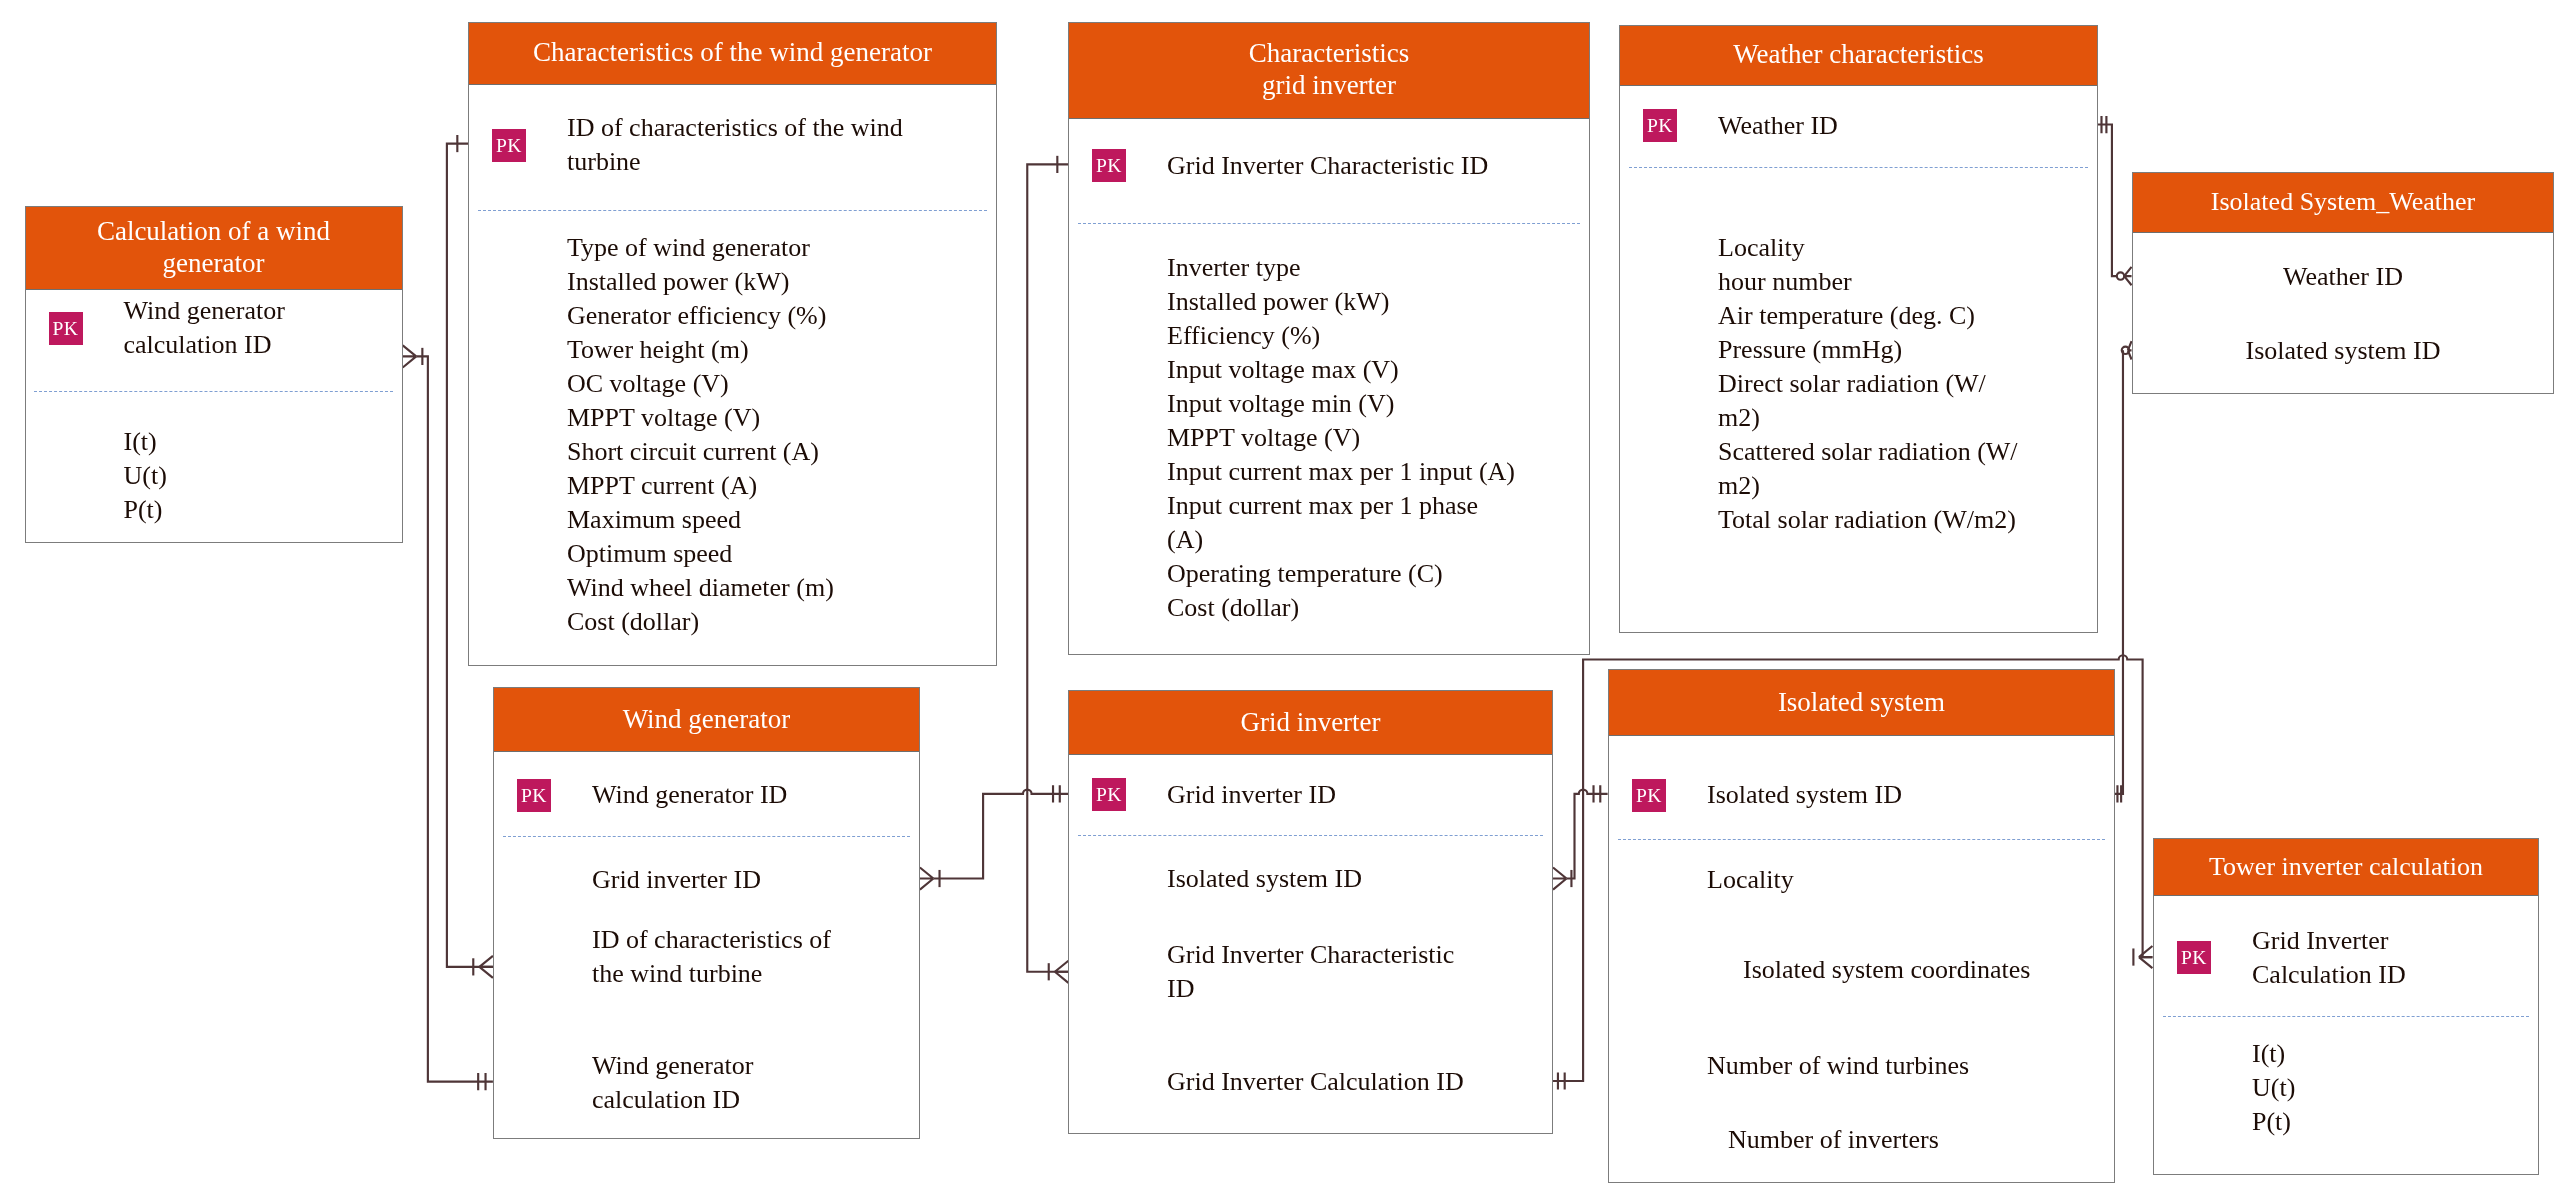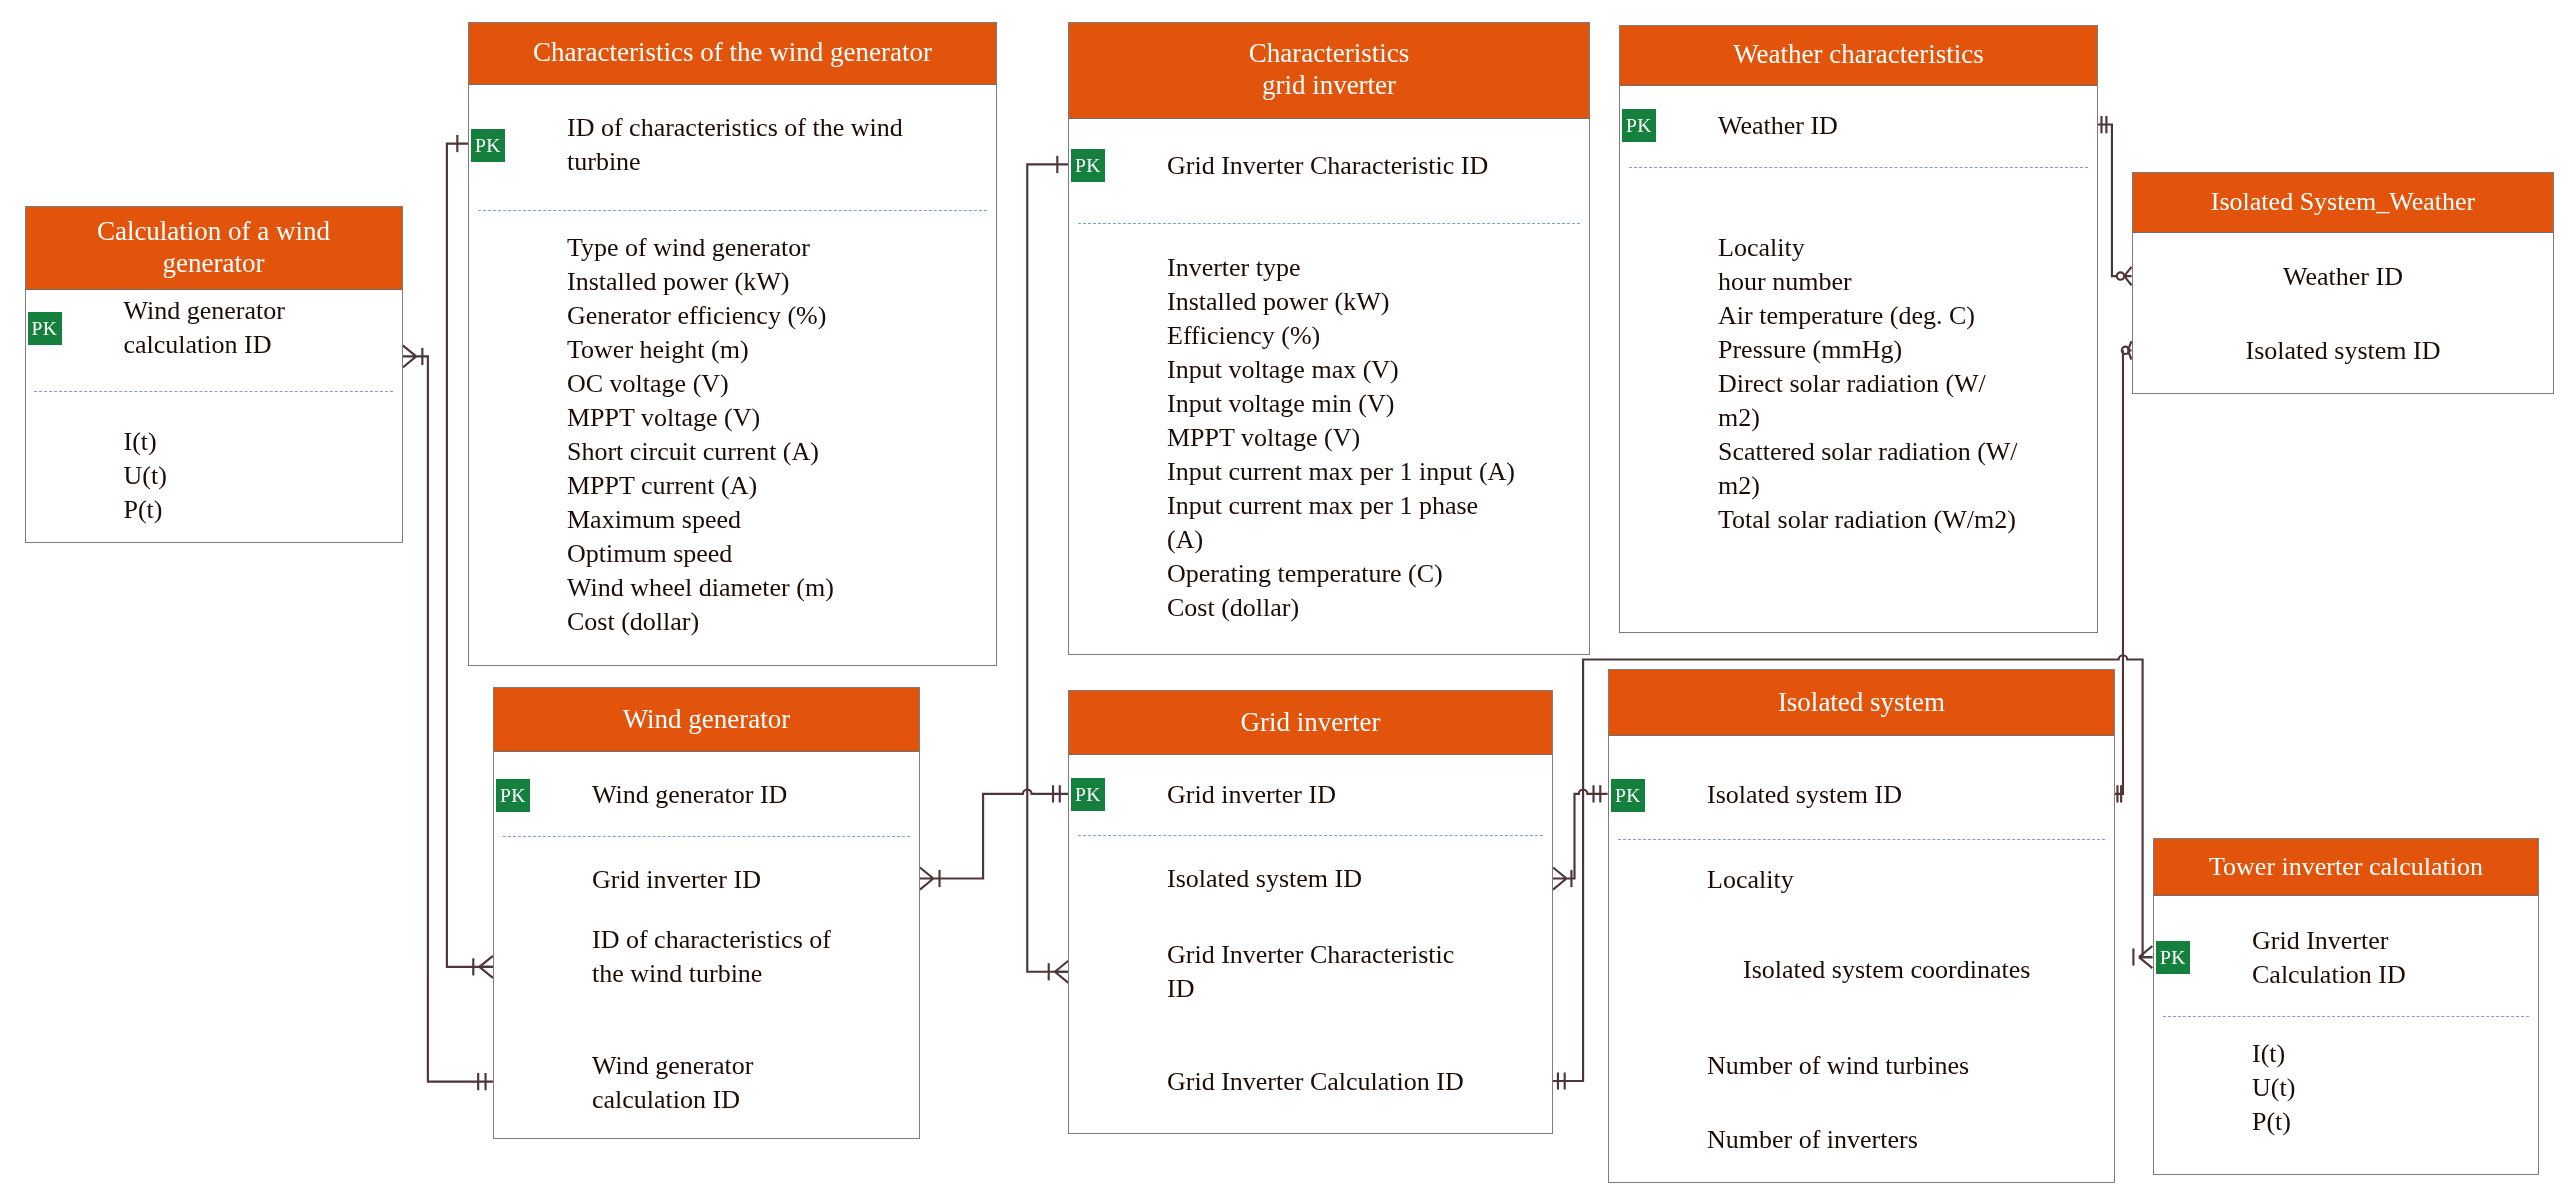--- a/index.html
+++ b/index.html
@@ -7,21 +7,21 @@
          font-family:"Liberation Serif","DejaVu Serif",serif;overflow:hidden;}
   .tbl{position:absolute;background:#ffffff;border:1.8px solid #7c7c7c;box-sizing:border-box;}
   .hdr{position:absolute;left:0;right:0;top:0;background:#E2540B;color:#ffffff;
        border-bottom:1.8px solid #6e6e6e;display:flex;align-items:center;justify-content:center;
        font-size:27px;line-height:1.18;text-align:center;white-space:pre-line;}
   .row{position:absolute;left:98px;right:11px;font-size:26px;line-height:34px;
        color:#1c0c06;white-space:pre-line;}
   .rowlist{position:absolute;left:98px;right:11px;}
   .rowlist div{font-size:26px;line-height:34px;color:#1c0c06;white-space:pre-line;}
   .ctr{left:0;right:0;text-align:center;}
-  .pkbadge{position:absolute;left:2px;width:34px;height:33px;background:#15803d;color:#ffffff;
+  .pkbadge{position:absolute;left:23px;width:34px;height:33px;background:#be185d;color:#ffffff;
        font-size:19.6px;line-height:33px;text-align:center;letter-spacing:0.6px;}
   .sep{position:absolute;left:8.6px;right:8.6px;height:0;border-top:1.8px dashed #7f9fd2;}
   #wires{position:absolute;left:0;top:0;pointer-events:none;}
 </style>
 </head>
 <body>
 
 <div id="stage">
 
   <svg id="wires" width="2576" height="1200" viewBox="0 0 4198 1956">
@@ -190,21 +190,21 @@
   </div>
 
   <div class="tbl" style="left:1608px;top:669px;width:507px;height:514px;">
     <div class="hdr" style="height:65px;">Isolated system</div>
     <div class="pkbadge" style="top:109px;">PK</div>
     <div class="row" style="top:108px;">Isolated system ID</div>
     <div class="sep" style="top:169px;"></div>
     <div class="row" style="top:193px;">Locality</div>
     <div class="row" style="top:283px;margin-left:36px;">Isolated system coordinates</div>
     <div class="row" style="top:379px;">Number of wind turbines</div>
-    <div class="row" style="top:453px;">Number of inverters</div>
+    <div class="row" style="top:453px;margin-left:21px;">Number of inverters</div>
   </div>
 
   <div class="tbl" style="left:2153px;top:838px;width:386px;height:337px;">
     <div class="hdr" style="height:56px;font-size:26px;">Tower inverter calculation</div>
     <div class="pkbadge" style="top:102px;">PK</div>
     <div class="row" style="top:85px;">Grid Inverter
 Calculation ID</div>
     <div class="sep" style="top:177px;"></div>
     <div class="rowlist" style="top:198px;">
       <div>I(t)</div>

